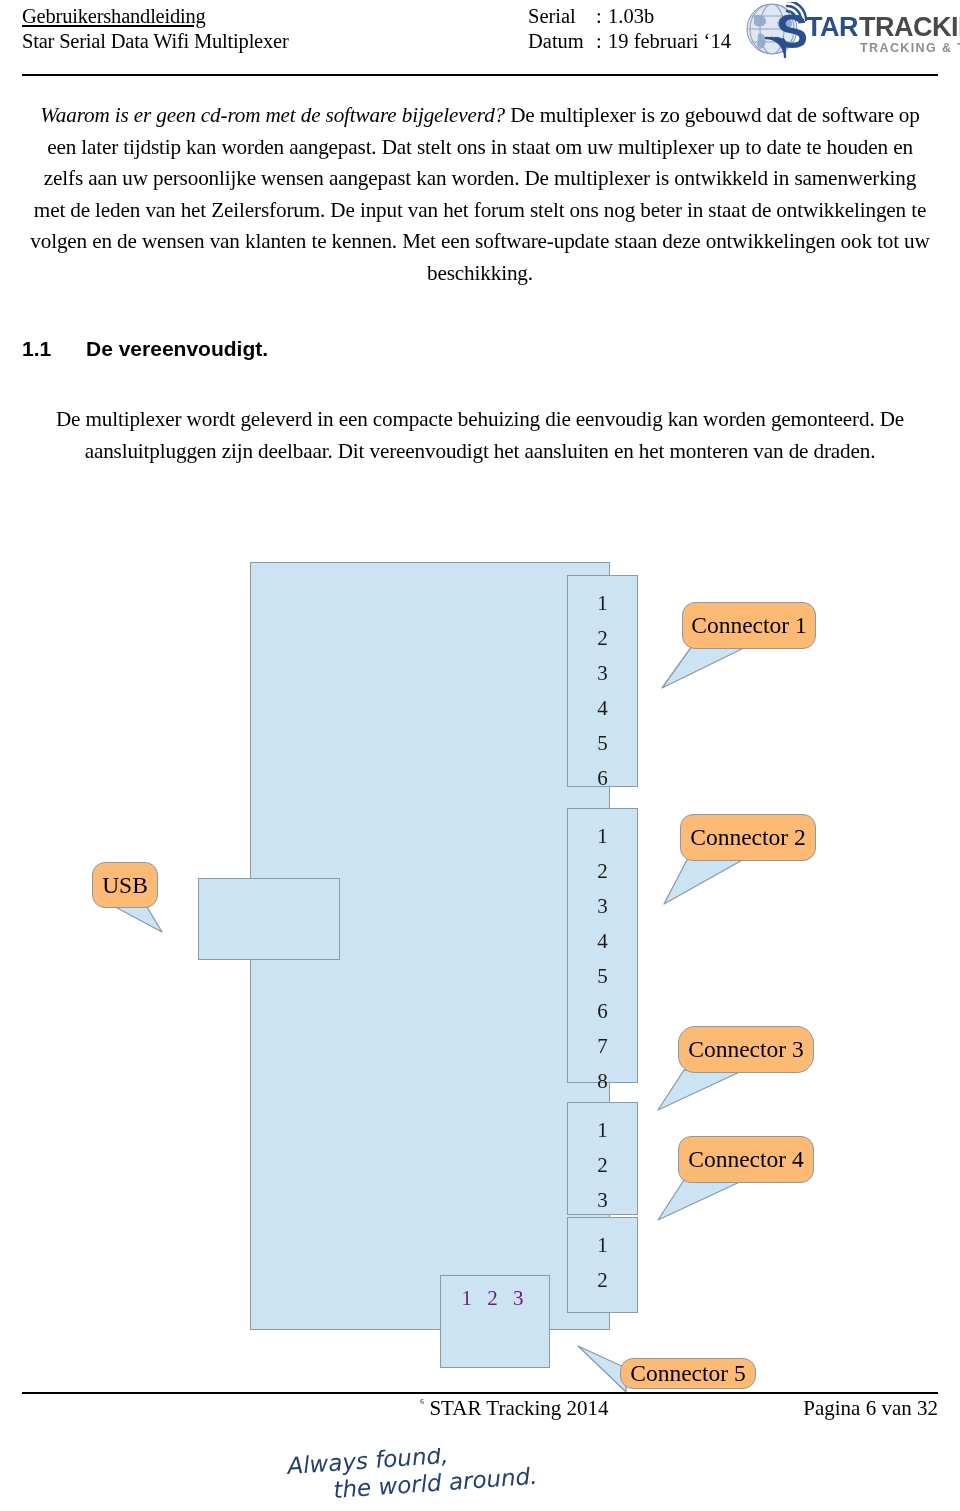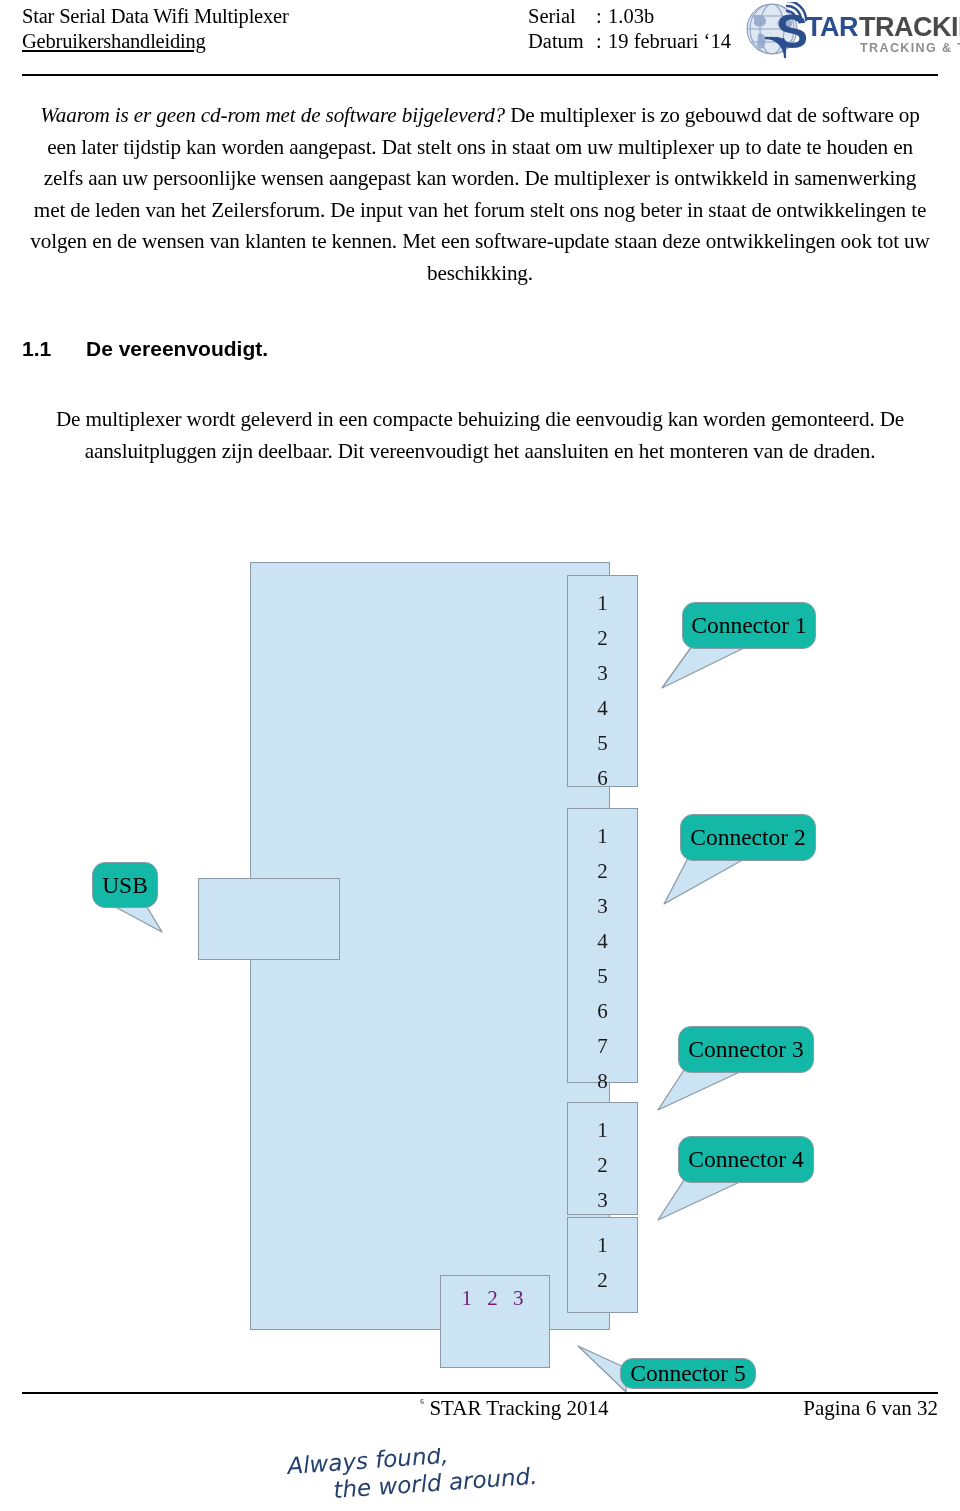--- a/index.html
+++ b/index.html
@@ -132,21 +132,21 @@
     letter-spacing: 5px;
     color: #701a75;
   }
 
   
   .callout {
     position: absolute;
   }
   .callout .bubble {
     position: absolute;
-    background: #14b8a6;
+    background: #fdba74;
     border: 1.3px solid #8a9aa6;
     border-radius: 13px;
     font-family: "Liberation Serif", serif;
     font-size: 23.5px;
     color: #000;
     display: flex;
     align-items: center;
     justify-content: center;
     white-space: nowrap;
     box-sizing: border-box;
@@ -180,22 +180,22 @@
     left: 276px; top: 1448px;
     width: 320px; height: 58px;
   }
 </style>
 </head>
 <body>
 
 <div id="doc-header">
 
   <div id="header-left">
+    <div class="hdr-line underlined">Gebruikershandleiding</div>
     <div class="hdr-line">Star Serial Data Wifi Multiplexer</div>
-    <div class="hdr-line underlined">Gebruikershandleiding</div>
   </div>
 
   <div id="header-mid">
     <div class="hdr-kv">
       <span class="k">Serial</span>
       <span class="sep">:</span>
       <span>1.03b</span>
     </div>
     <div class="hdr-kv">
       <span class="k">Datum</span>
@@ -310,21 +310,21 @@
     </svg>
     <div class="bubble" style="left:40px; top:6px; width:136px; height:47px;">
       <span>Connector 2</span>
     </div>
   </div>
 
   <div class="callout" style="left:640px; top:482px; width:200px; height:120px;">
     <svg width="200" height="120" viewBox="0 0 200 120">
       <path d="M44 48 L104 48 L18 88 Z" fill="#cce3f3" stroke="#8a9aa6" stroke-width="1.3" stroke-linejoin="round"></path>
     </svg>
-    <div class="bubble" style="left:38px; top:4px; width:136px; height:47px;">
+    <div class="bubble" style="left:38px; top:4px; width:136px; height:47px;border-radius:17px;">
       <span>Connector 3</span>
     </div>
   </div>
 
   <div class="callout" style="left:640px; top:592px; width:200px; height:120px;">
     <svg width="200" height="120" viewBox="0 0 200 120">
       <path d="M44 48 L104 48 L18 88 Z" fill="#cce3f3" stroke="#8a9aa6" stroke-width="1.3" stroke-linejoin="round"></path>
     </svg>
     <div class="bubble" style="left:38px; top:4px; width:136px; height:47px;">
       <span>Connector 4</span>

